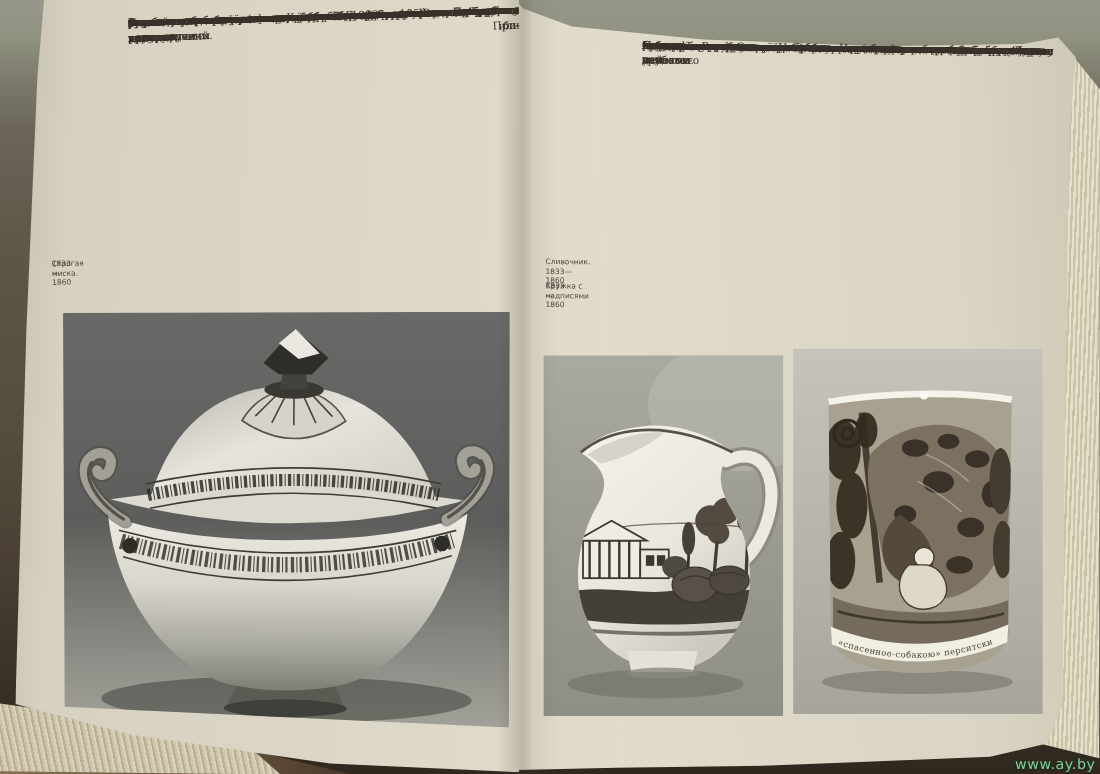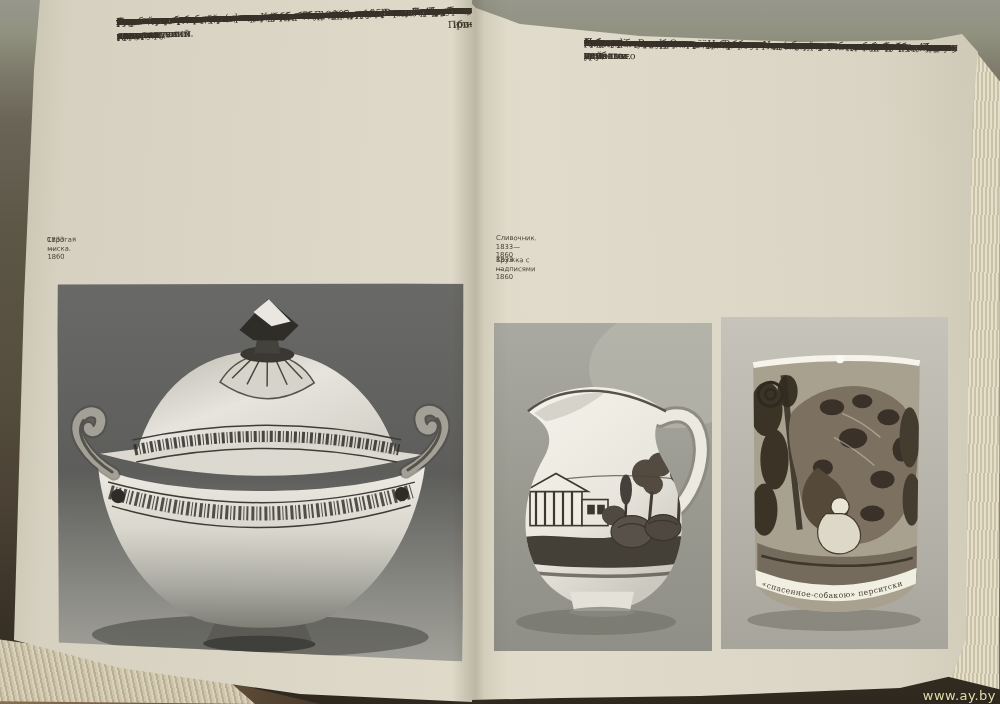--- a/index.html
+++ b/index.html
@@ -44,21 +44,21 @@
   .cap-mug{left:496px;top:256px;transform:rotate(.5deg);}
 
   .photo{z-index:20;}
   .photo svg{position:static;display:block;width:100%;height:100%;}
   .photo-tureen{left:56px;top:282px;width:408px;height:382px;transform:rotate(.4deg);
     clip-path:polygon(0px 4px,406px 0px,408px 378px,4px 362px);}
   .photo-creamer{left:494px;top:323px;width:218px;height:328px;}
   .photo-mug{left:721px;top:317px;width:227px;height:332px;}
 
   .watermark{right:4px;bottom:1px;z-index:60;font-family:"DejaVu Sans",sans-serif;
-    font-size:13px;color:#fef9c3;opacity:.85;letter-spacing:.5px;
+    font-size:13px;color:#86efac;opacity:.85;letter-spacing:.5px;
     text-shadow:0 1px 2px rgba(30,20,10,.5);}
 </style>
 </head>
 <body>
 
 <div id="canvas">
 
   <div class="bg"></div>
   <div class="wood"></div>
   <div class="underpages-left"></div>

